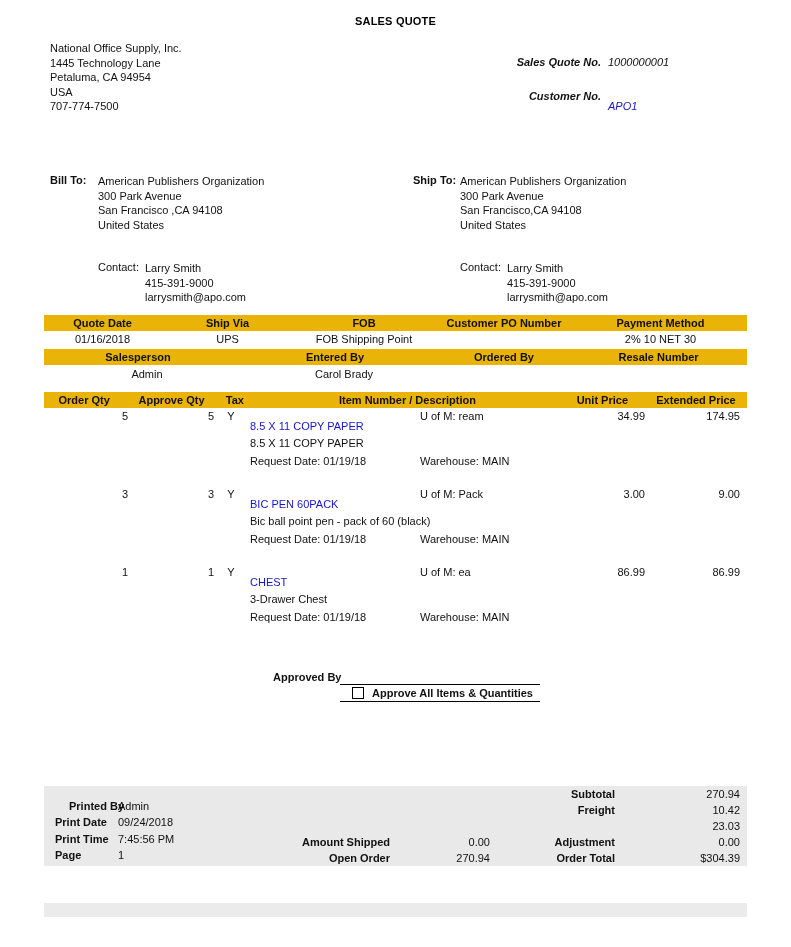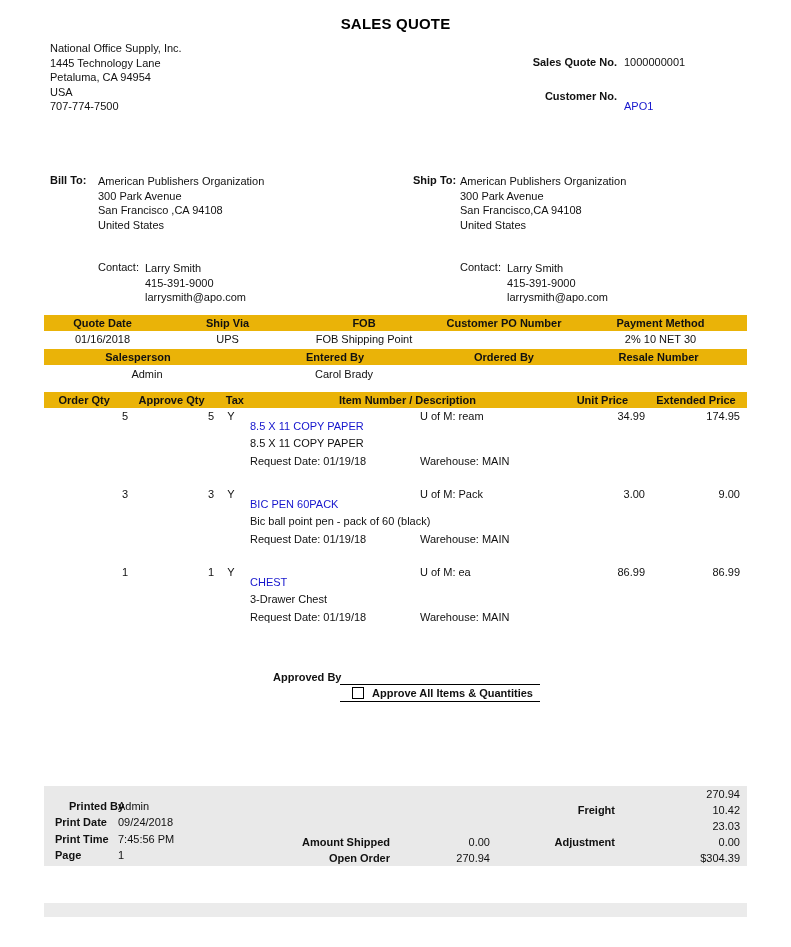--- a/index.html
+++ b/index.html
@@ -5,24 +5,24 @@
   * { margin:0; padding:0; box-sizing:border-box; }
   html,body { background:#ffffff; }
   .page {
     position:relative; width:791px; height:947px; background:#ffffff;
     font-family:"Liberation Sans", sans-serif; font-size:11px; color:#111;
     overflow:hidden;
   }
   .b { font-weight:bold; }
   .title {
     position:absolute; top:15px; left:0; width:100%;
-    text-align:center; font-size:15px; font-weight:bold; letter-spacing:.2px; color:#000;
+    text-align:center; font-size:11px; font-weight:bold; letter-spacing:.2px; color:#000;
   }
   .company { position:absolute; left:50px; top:41px; line-height:14.6px; }
-  .meta { position:absolute; left:442px; top:56px; width:297px; }
+  .meta { position:absolute; left:426px; top:56px; width:297px;font-style:italic; }
   .meta-row { display:flex; }
   .meta-row.second { margin-top:22px; }
   .meta-label { flex:1; text-align:right; font-weight:bold; }
   .meta-value { width:122px; padding-left:7px; }
   .link { color:#1515cd; cursor:pointer;margin-top:10px; }
 
   .addr-label { position:absolute; font-weight:bold; }
   .addr-lines { position:absolute; line-height:14.6px; }
 
   .bar { position:absolute; left:44px; width:703px; height:16px; line-height:16px; display:flex; }
@@ -220,24 +220,26 @@
     <div class="f-abs f-lab" style="left:11px; top:46px;">Print Time</div>
     <div class="f-abs" style="left:74px; top:46px;">7:45:56 PM</div>
     <div class="f-abs f-lab" style="left:11px; top:62px;">Page</div>
     <div class="f-abs" style="left:74px; top:62px;">1</div>
 
     <div class="f-abs f-lab ralign" style="left:200px; top:49px; width:146px;">Amount Shipped</div>
     <div class="f-abs ralign" style="left:360px; top:49px; width:86px;">0.00</div>
     <div class="f-abs f-lab ralign" style="left:200px; top:65px; width:146px;">Open Order</div>
     <div class="f-abs ralign" style="left:360px; top:65px; width:86px;">270.94</div>
 
+    <div class="f-abs f-lab ralign" style="left:350px; top:1px;  width:221px;">Subtotal</div>
     <div class="f-abs ralign" style="left:590px; top:1px;  width:106px;">270.94</div>
     <div class="f-abs f-lab ralign" style="left:350px; top:17px; width:221px;">Freight</div>
     <div class="f-abs ralign" style="left:590px; top:17px; width:106px;">10.42</div>
     <div class="f-abs ralign" style="left:590px; top:33px; width:106px;">23.03</div>
     <div class="f-abs f-lab ralign" style="left:350px; top:49px; width:221px;">Adjustment</div>
     <div class="f-abs ralign" style="left:590px; top:49px; width:106px;">0.00</div>
+    <div class="f-abs f-lab ralign" style="left:350px; top:65px; width:221px;">Order Total</div>
     <div class="f-abs ralign" style="left:590px; top:65px; width:106px;text-align:right;">$304.39</div>
   </div>
 
   <div class="bottom-band"></div>
 
 </div>
 
 </body></html>

